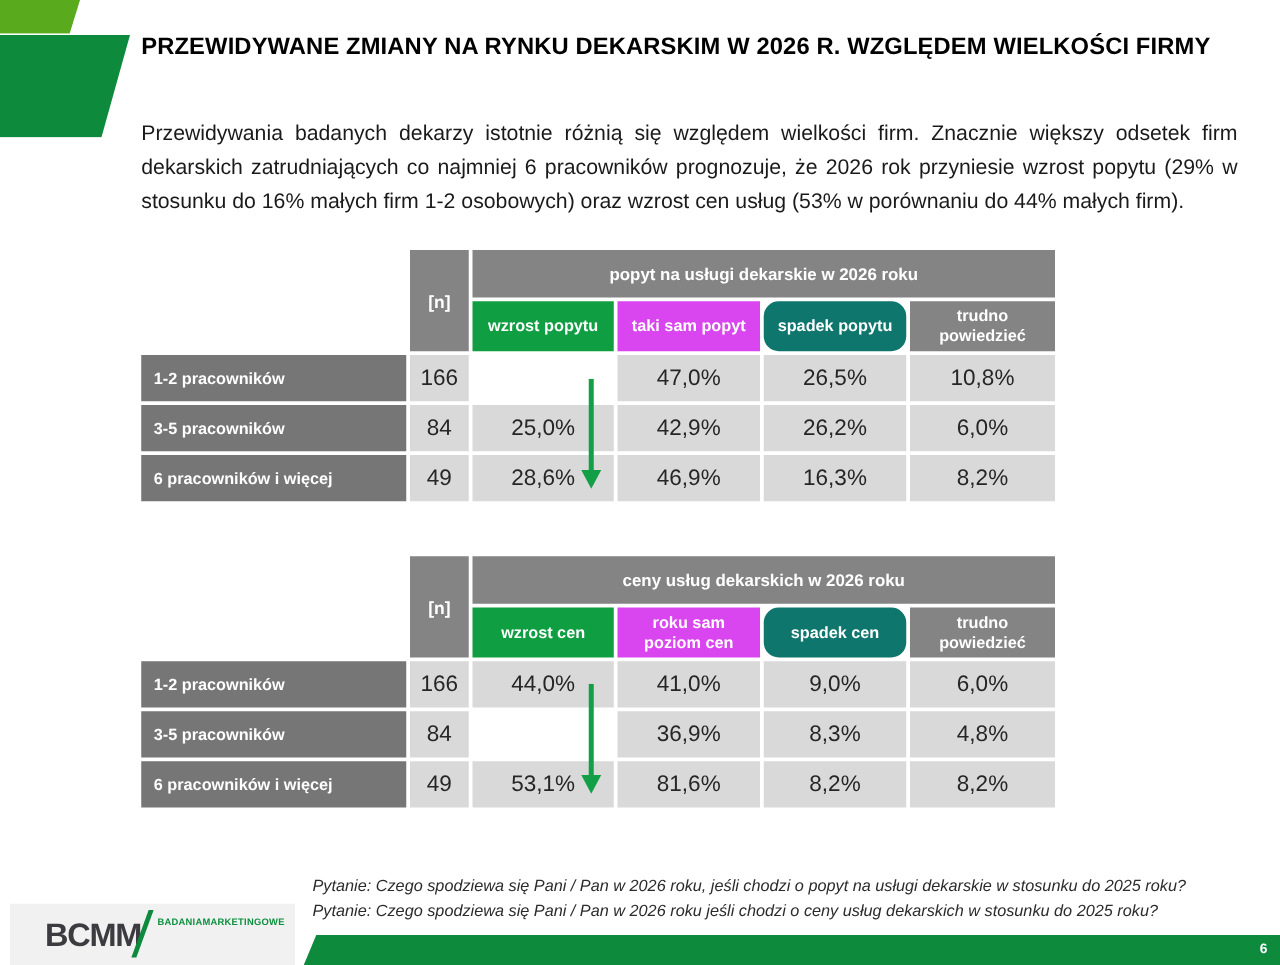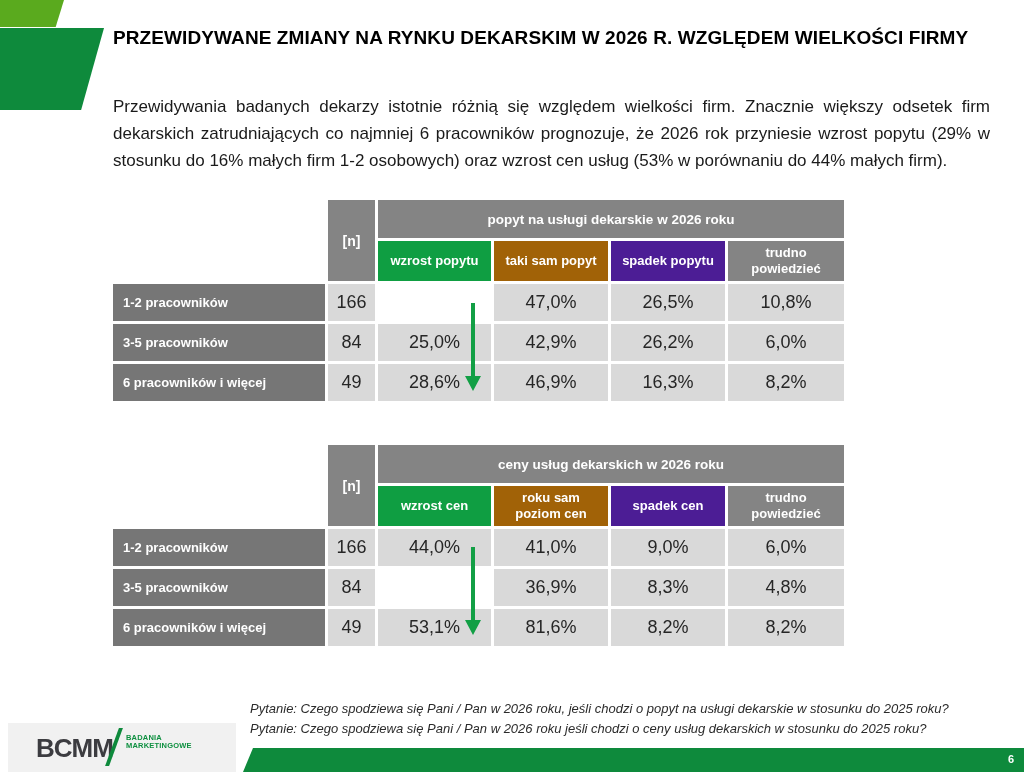--- a/index.html
+++ b/index.html
@@ -26,40 +26,40 @@
   .tbl1 { top:200px; }
   .tbl2 { top:445px; }
   .cell { display:flex; align-items:center; justify-content:center; text-align:center; }
   .n-head { grid-column:2; grid-row:1/3; background:#848484; color:#fff;
     font-weight:bold; font-size:14px; }
   .span-head { grid-column:3/7; grid-row:1; background:#848484; color:#fff;
     font-weight:bold; font-size:13.5px; }
   .col-head { grid-row:2; color:#fff; font-weight:bold; font-size:13px;
     line-height:16px; padding:0 8px; }
   .col-green { background:#0F9E42; }
-  .col-yellow { background:#a16207; }
-  .col-red { background:#4c1d95; }
+  .col-yellow { background:#d946ef; }
+  .col-red { background:#0f766e;border-radius:12px; }
   .col-gray { background:#848484; }
   .row-label { grid-column:1; background:#767676; color:#fff; font-weight:bold;
     font-size:13px; justify-content:flex-start; padding-left:10px; text-align:left; }
   .val { background:#D9D9D9; color:#262626; font-size:18px; }
 
   
   .arrow { position:absolute; left:464px; width:18px; height:88px; }
   .arrow1 { top:303px; }
   .arrow2 { top:547px; }
 
   
   .logo-panel { position:absolute; left:8px; top:723px; width:228px; height:49px;
     background:#f1f1f1; }
   .logo-text { position:absolute; left:28px; top:10px; font-size:26px; font-weight:bold;
     letter-spacing:-1px; color:#3c3c40; }
   .logo-slash { position:absolute; left:104px; top:5px; width:4px; height:38px;
     background:#0E8A3C; transform:skewX(-20deg); }
-  .logo-sub { position:absolute; left:118px; top:11px; display:flex; flex-direction:column;
+  .logo-sub { position:absolute; left:118px; top:11px; display:flex; flex-direction:row;
     color:#0E9040; font-size:7.5px; font-weight:bold; line-height:8px; letter-spacing:0.2px; }
   .questions { position:absolute; left:250px; top:699px; width:720px;
     font-style:italic; font-size:13px; line-height:20px; color:#2b2b2b; }
   .bottom-bar { position:absolute; left:243px; top:748px; width:781px; height:24px;
     background:#0E8A3C; clip-path:polygon(10px 0, 100% 0, 100% 100%, 0 100%); }
   .page-num { position:absolute; right:10px; top:5px; color:#ffffff;
     font-size:11px; font-weight:bold; }
 </style>
 </head>
 <body>

